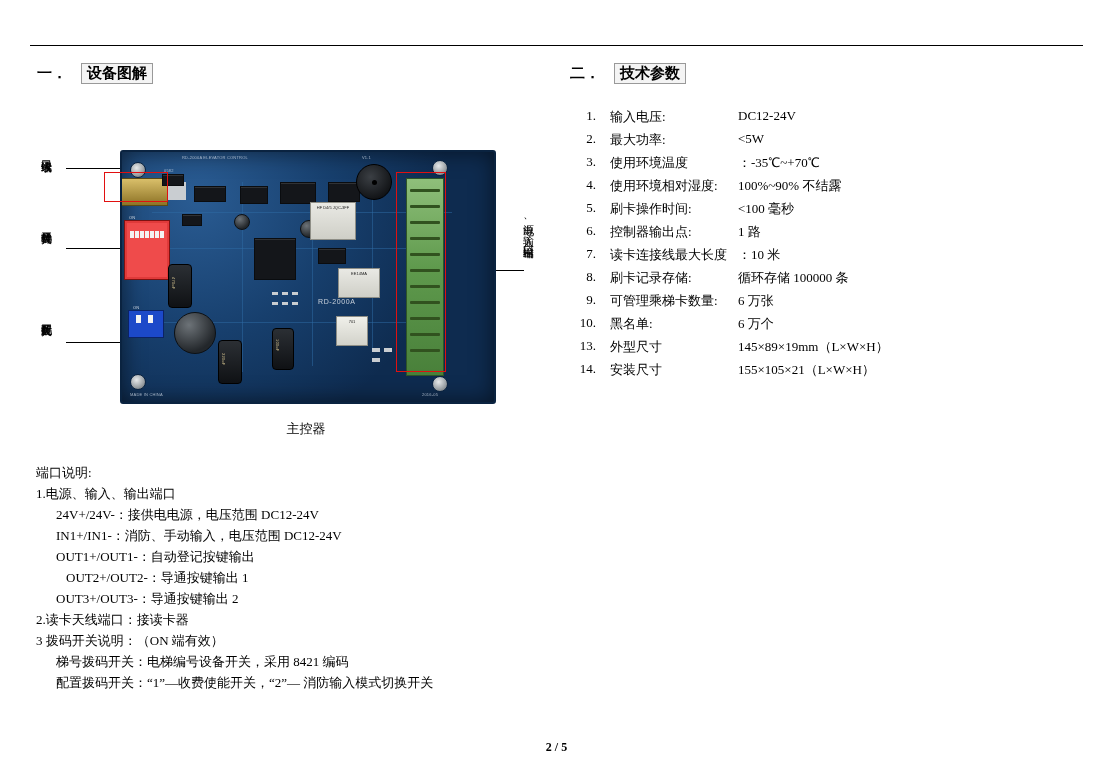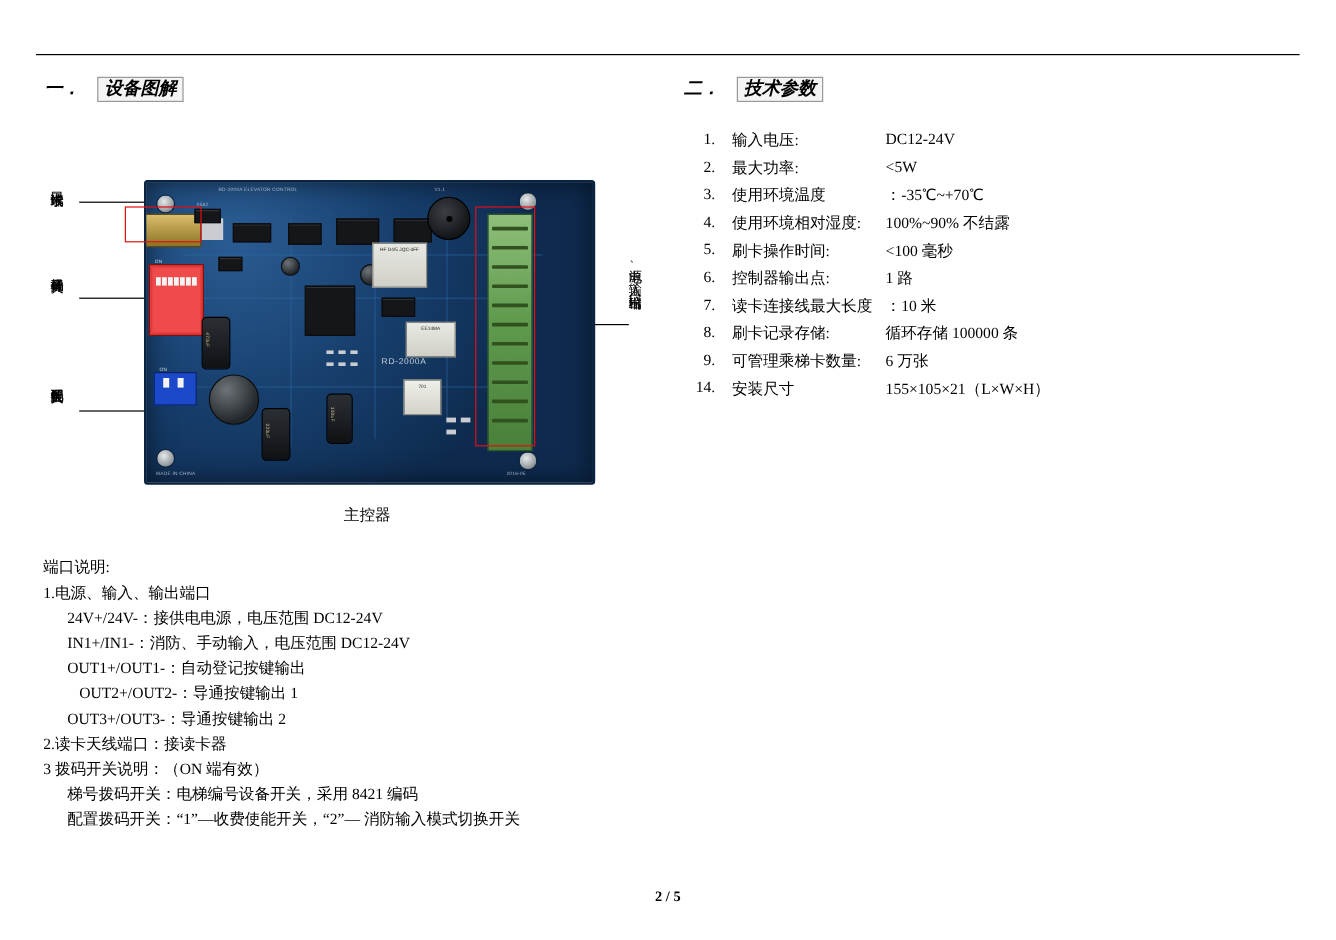--- a/index.html
+++ b/index.html
@@ -41,21 +41,20 @@
     width: 1053px;
     height: 0;
     border-top: 1px solid #000;
   }
   
   .sec-head {
     position: absolute;
     font-weight: bold;
     font-size: 15px;
     white-space: nowrap;
-    font-style: italic;
   }
   .sec-head .num { margin-right: 14px; }
   .sec-head .boxed {
     border: 1px solid #999;
     padding: 1px 5px 2px 5px;
     background: #f4f4f4;
   }
   #sec1 { left: 37px; top: 64px; }
   #sec2 { left: 570px; top: 64px; }
 
@@ -456,20 +455,30 @@
       <span class="idx">8.</span>
       <span class="txt">刷卡记录存储:</span>
       <span class="val">循环存储 100000 条</span>
     </div>
     <div class="spec-row">
       <span class="idx">9.</span>
       <span class="txt">可管理乘梯卡数量:</span>
       <span class="val">6 万张</span>
     </div>
     <div class="spec-row">
+      <span class="idx">10.</span>
+      <span class="txt">黑名单:</span>
+      <span class="val">6 万个</span>
+    </div>
+    <div class="spec-row">
+      <span class="idx">13.</span>
+      <span class="txt">外型尺寸</span>
+      <span class="val">145×89×19mm（L×W×H）</span>
+    </div>
+    <div class="spec-row">
       <span class="idx">14.</span>
       <span class="txt">安装尺寸</span>
       <span class="val">155×105×21（L×W×H）</span>
     </div>
   </div>
 
   <div class="footer">2 / 5</div>
 
 </div>
 

